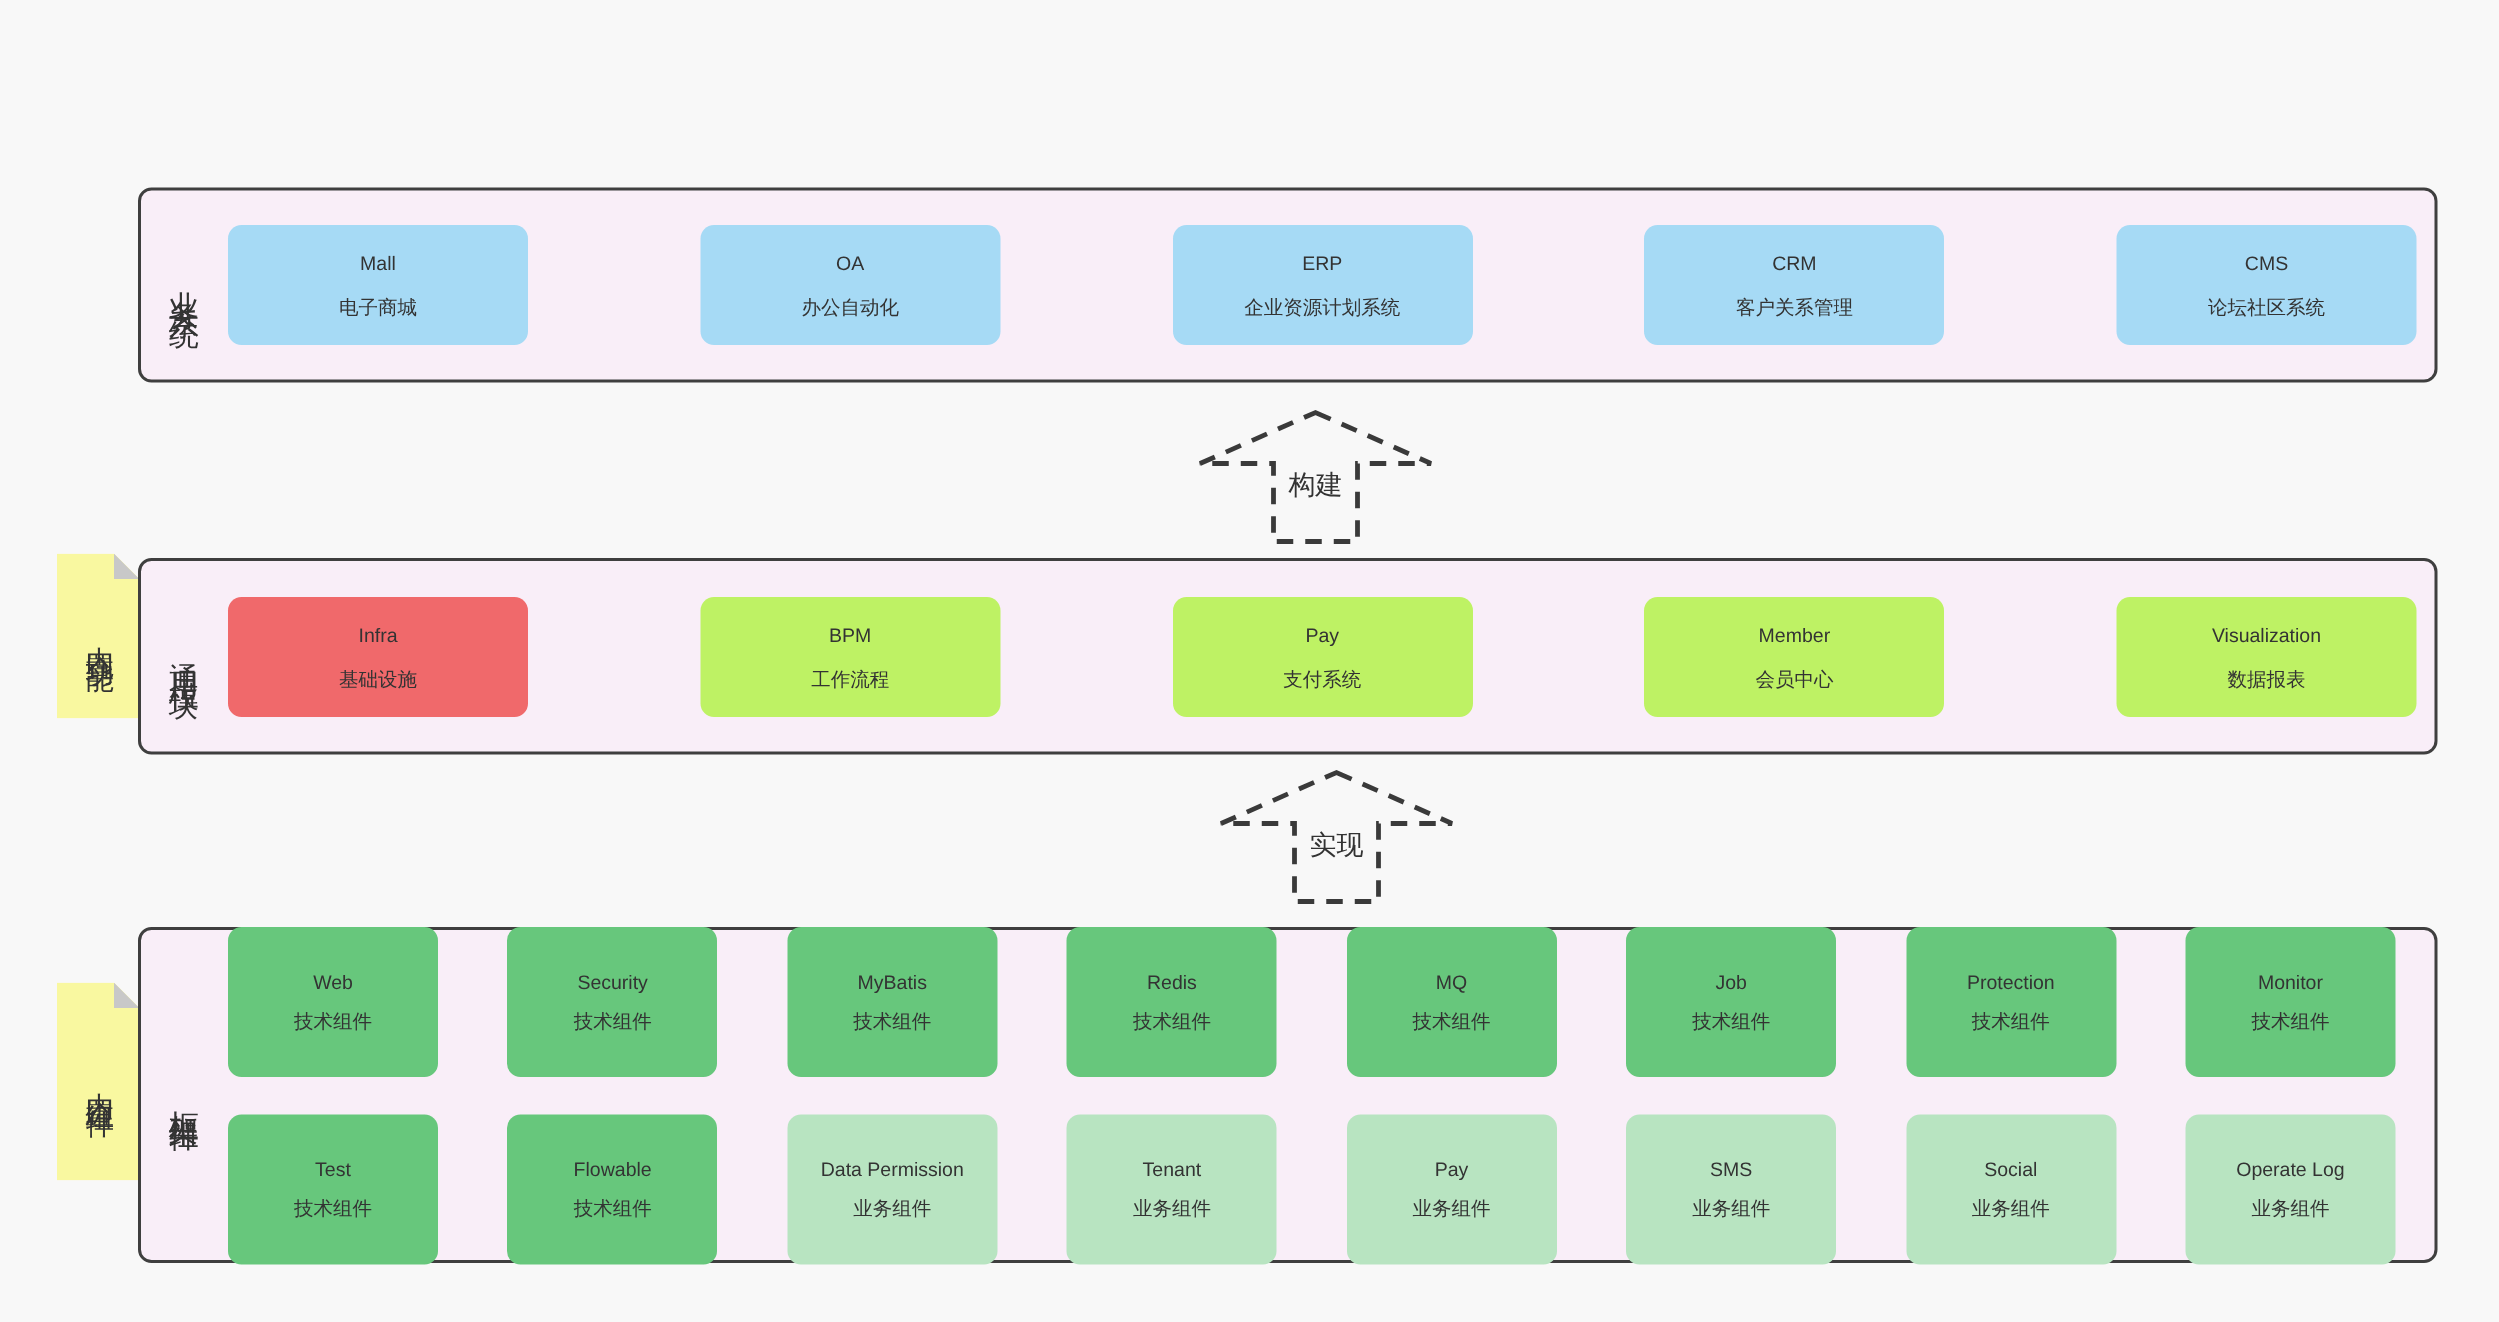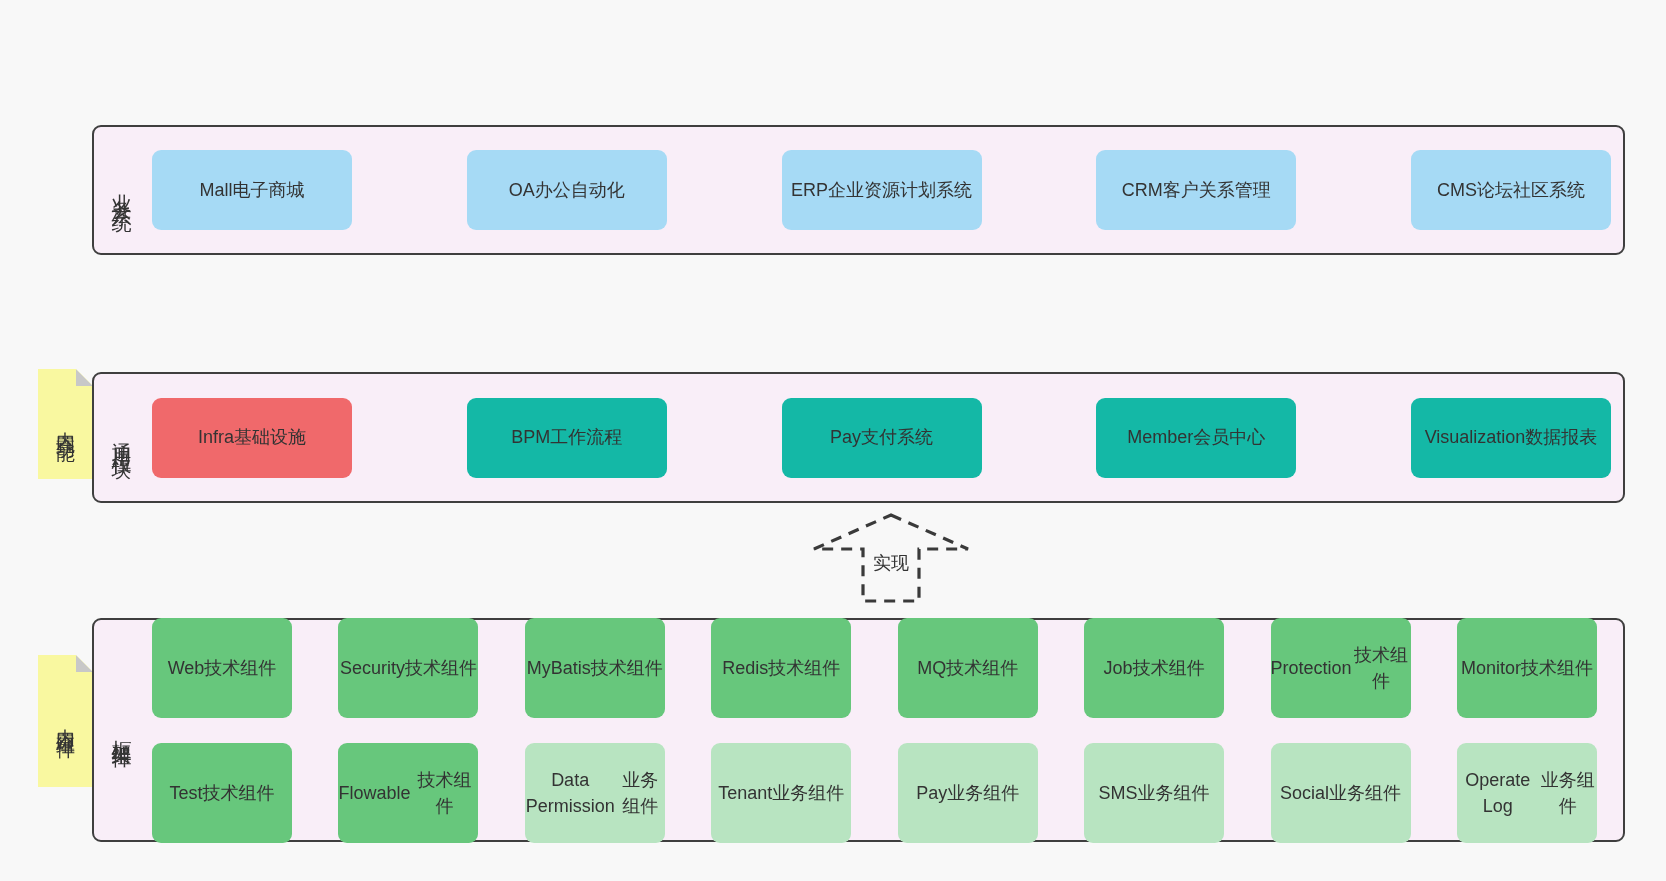--- a/index.html
+++ b/index.html
@@ -24,28 +24,28 @@
     flex:1; display:flex; align-items:center; justify-content:space-between;
     padding-right:12px;
   }
   .grid8 {
     flex:1; display:grid; grid-template-columns:repeat(8,140px);
     justify-content:space-between; align-content:center; row-gap:25px;
     padding-right:26px;
   }
   .box {
     box-sizing:border-box; border-radius:9px;
-    display:flex; justify-content:center; align-items:center;
-    text-align:center; font-size:18px; line-height:29px; color:#333;
+    display:flex; flex-direction:column; justify-content:center; align-items:center;
+    text-align:center; font-size:13px; line-height:29px; color:#333;
   }
   .row6 .box { width:200px; height:80px; }
   .grid8 .box { width:140px; height:100px; line-height:26px; }
   .blue        { background:#a6daf5; }
   .red         { background:#f0696b; }
-  .pink        { background:#14b8a6; }
+  .pink        { background:#bef264; }
   .green       { background:#67c77c; }
   .green-light { background:#b8e4c1; }
 
   
   .arrow { position:absolute; width:170px; height:92px; }
   .arrow svg { display:block; }
   .arrow-label {
     position:absolute; left:50%; top:51px; transform:translate(-50%,-50%);
     background:#f8f8f8; padding:1px 4px; font-size:18px; color:#333; white-space:nowrap;
   }
@@ -98,20 +98,26 @@
         <div>CRM</div>
         <div>客户关系管理</div>
       </div>
       <div class="box blue">
         <div>CMS</div>
         <div>论坛社区系统</div>
       </div>
     </div>
   </section>
 
+  <div class="arrow" style="left:792px;top:272px;">
+    <svg width="170" height="92" viewBox="0 0 170 92">
+      <polygon points="85,3 162,37 113,37 113,89 57,89 57,37 8,37" fill="none" stroke="#3a3a3a" stroke-width="3.2" stroke-dasharray="11 8"></polygon>
+    </svg>
+    <div class="arrow-label">构建</div>
+  </div>
 
   <section class="panel" style="top:372px;height:131px;">
     <div class="v-label">通用模块</div>
     <div class="row6">
       <div class="box red">
         <div>Infra</div>
         <div>基础设施</div>
       </div>
       <div class="box pink">
         <div>BPM</div>

